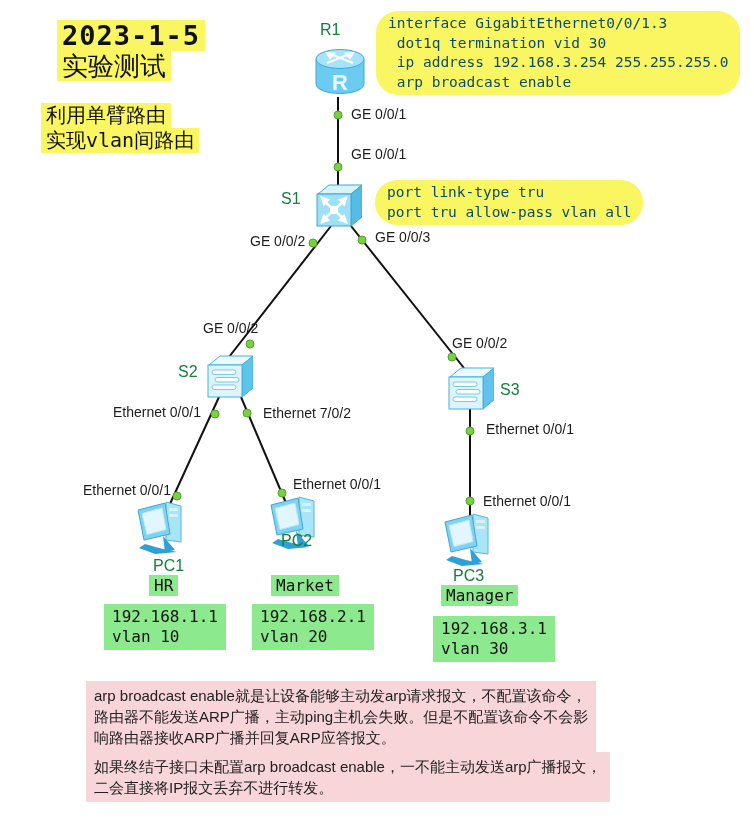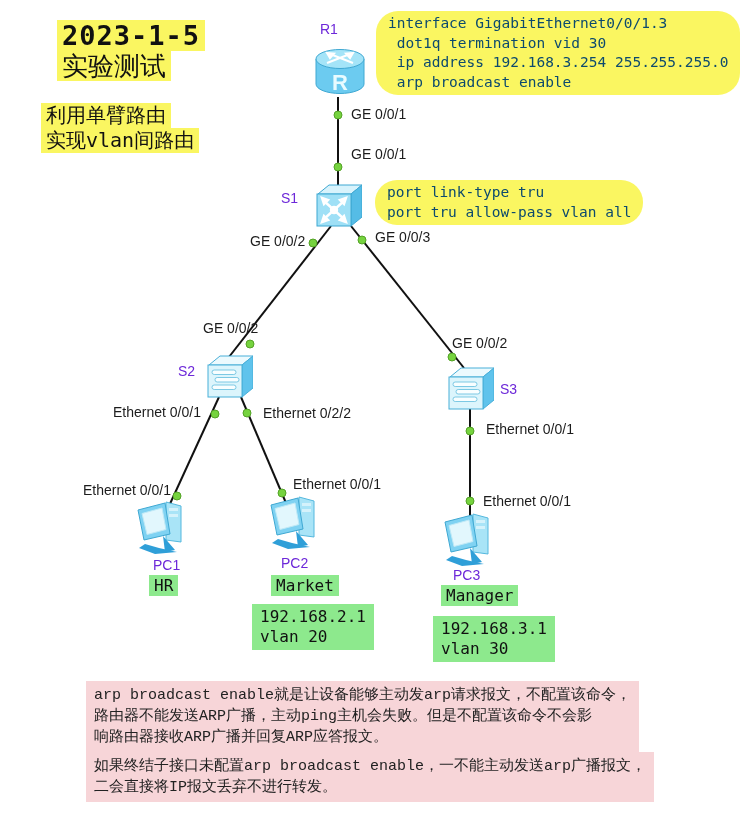--- a/index.html
+++ b/index.html
@@ -13,30 +13,30 @@
   .t1{font-family:"DejaVu Sans Mono","Liberation Mono",monospace;font-size:27px;font-weight:600;line-height:31px;letter-spacing:1px;}
   .t2{font-family:"DejaVu Sans Mono","Liberation Mono",monospace;font-size:26px;line-height:30px;text-align:center;}
   .sub{font-family:"DejaVu Sans Mono","Liberation Mono",monospace;font-size:20px;line-height:25px;}
 
   .note{background:var(--hl,#faf661);color:#0c4a6e;padding:3px 12px;
         font-family:"DejaVu Sans Mono","Liberation Mono",monospace;
         font-size:14.5px;line-height:19.5px;border-radius:22px;}
   .note div{white-space:pre;}
 
   .port{font-size:14px;color:#1c1c1c;white-space:nowrap;font-weight:500;}
-  .devlabel{font-size:14px;color:#6d28d9;white-space:nowrap;}
+  .devlabel{font-size:16px;color:#15803d;white-space:nowrap;}
 
   .badge{background:var(--green,#90ee90);color:#111;padding:1px 5px;
          font-family:"DejaVu Sans Mono","Liberation Mono",monospace;font-size:16px;white-space:pre;}
   .ipbox{background:var(--green,#90ee90);color:#111;padding:3px 8px;
          font-family:"DejaVu Sans Mono","Liberation Mono",monospace;font-size:16px;line-height:20px;}
   .ipbox div{white-space:pre;}
 
   .pink{background:var(--pink,#f7d5d8);color:#222;padding:4px 8px;
-        font-family:Liberation Mono, monospace;
+        font-family:Liberation Sans, sans-serif;
         font-size:15px;line-height:21px;}
   .pink div{white-space:pre;}
 </style>
 </head>
 <body>
 
 <div class="stage">
 
   <svg class="links">
     <defs>
@@ -144,44 +144,48 @@
     </svg>
 
   <svg class="abs" style="left:135px;top:498px;" width="52" height="58" viewBox="0 0 52 58">
       <use href="#pc-shape"></use>
     </svg>
   <span class="devlabel abs" style="left:153px;top:557px;">PC1</span>
 
   <svg class="abs" style="left:268px;top:493px;" width="52" height="58" viewBox="0 0 52 58">
       <use href="#pc-shape"></use>
     </svg>
-  <span class="devlabel abs" style="left:281px;top:555px;">PC2</span>
+  <span class="devlabel abs" style="left:281px;top:532px;">PC2</span>
 
   <svg class="abs" style="left:442px;top:510px;" width="52" height="58" viewBox="0 0 52 58">
       <use href="#pc-shape"></use>
     </svg>
   <span class="devlabel abs" style="left:453px;top:567px;">PC3</span>
 
   <span class="port abs" style="left:351px;top:106px;">GE 0/0/1</span>
   <span class="port abs" style="left:351px;top:146px;">GE 0/0/1</span>
   <span class="port abs" style="left:250px;top:233px;">GE 0/0/2</span>
   <span class="port abs" style="left:375px;top:229px;">GE 0/0/3</span>
   <span class="port abs" style="left:203px;top:320px;">GE 0/0/2</span>
   <span class="port abs" style="left:452px;top:335px;">GE 0/0/2</span>
   <span class="port abs" style="left:113px;top:404px;">Ethernet 0/0/1</span>
-  <span class="port abs" style="left:263px;top:405px;">Ethernet 0/2/2</span>
+  <span class="port abs" style="left:263px;top:405px;">Ethernet 7/0/2</span>
   <span class="port abs" style="left:83px;top:482px;">Ethernet 0/0/1</span>
   <span class="port abs" style="left:293px;top:476px;">Ethernet 0/0/1</span>
   <span class="port abs" style="left:486px;top:421px;">Ethernet 0/0/1</span>
   <span class="port abs" style="left:483px;top:493px;">Ethernet 0/0/1</span>
 
   <span class="badge abs" style="left:149px;top:575px;">HR</span>
   <span class="badge abs" style="left:271px;top:575px;">Market</span>
   <span class="badge abs" style="left:441px;top:585px;">Manager</span>
 
+  <div class="ipbox abs" style="left:104px;top:604px;">
+    <div>192.168.1.1</div>
+    <div>vlan 10</div>
+  </div>
   <div class="ipbox abs" style="left:252px;top:604px;">
     <div>192.168.2.1</div>
     <div>vlan 20</div>
   </div>
   <div class="ipbox abs" style="left:433px;top:616px;">
     <div>192.168.3.1</div>
     <div>vlan 30</div>
   </div>
 
   <div class="pink abs" style="left:86px;top:681px;">

